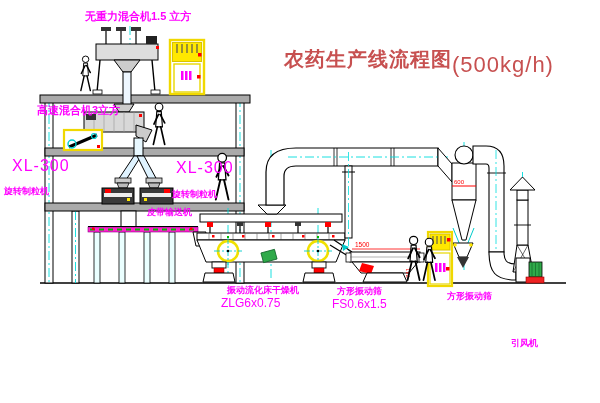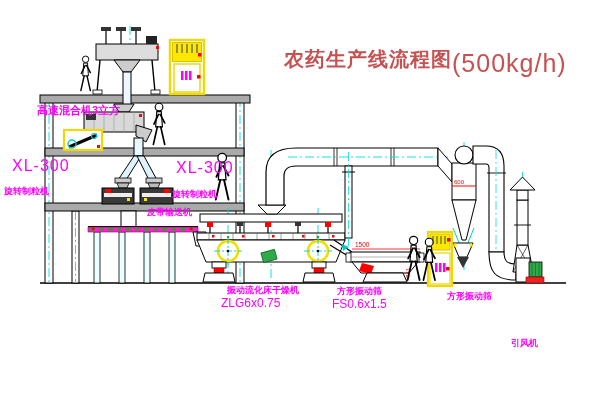--- a/index.html
+++ b/index.html
@@ -6,21 +6,21 @@
   #canvas{position:relative;width:600px;height:403px;background:#ffffff;overflow:hidden;
           font-family:"Liberation Sans", sans-serif;}
   #scene{position:absolute;left:0;top:0;}
   .lbl{position:absolute;color:#ff00ff;font-weight:bold;white-space:nowrap;line-height:1;}
   .lbl-sm{font-size:9px;}
   .lbl-md{font-size:11px;}
   .lbl-model{font-size:16px;font-weight:normal;letter-spacing:1px;}
   .lbl-model2{font-size:12px;font-weight:normal;}
   #title{position:absolute;left:284px;top:46px;color:#c75050;white-space:nowrap;}
   #title .t-name{font-size:20px;font-weight:bold;vertical-align:6px;letter-spacing:1px;}
-  .t-cap{font-size:25px;font-weight:300;letter-spacing:1px;}
+  .t-cap{font-size:22px;font-weight:300;letter-spacing:1px;}
 </style>
 </head>
 <body>
 
 <div id="canvas">
 
 <svg id="scene" width="600" height="403" viewBox="0 0 600 403">
   <defs>
     <g id="person">
       <circle cx="8" cy="4.5" r="3.4" fill="#fff" stroke="#000" stroke-width="1"></circle>
@@ -238,20 +238,21 @@
   <use href="#person" transform="translate(150,102) scale(1.13)"></use>
   <use href="#person" transform="translate(212,152) scale(1.27)"></use>
   <use href="#person" transform="translate(420,237) scale(1.15)"></use>
   <use href="#person" transform="translate(404,235) scale(1.2)"></use>
 </svg>
 
   <div id="title">
     <span class="t-name">农药生产线流程图</span><span class="t-cap">(500kg/h)</span>
   </div>
 
+  <div class="lbl lbl-md" style="left:85px;top:11px;">无重力混合机1.5 立方</div>
   <div class="lbl lbl-md" style="left:37px;top:105px;">高速混合机3立方</div>
 
   <div class="lbl lbl-model" style="left:12px;top:158px;">XL-300</div>
   <div class="lbl lbl-sm" style="left:4px;top:187px;">旋转制粒机</div>
 
   <div class="lbl lbl-model" style="left:176px;top:160px;">XL-300</div>
   <div class="lbl lbl-sm" style="left:172px;top:190px;">旋转制粒机</div>
 
   <div class="lbl lbl-sm" style="left:147px;top:208px;">皮带输送机</div>
 

